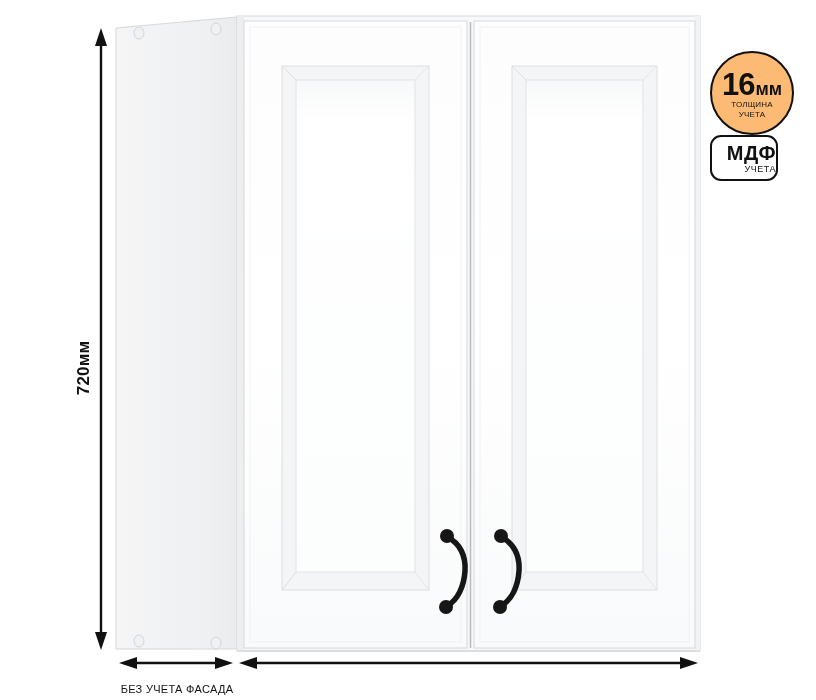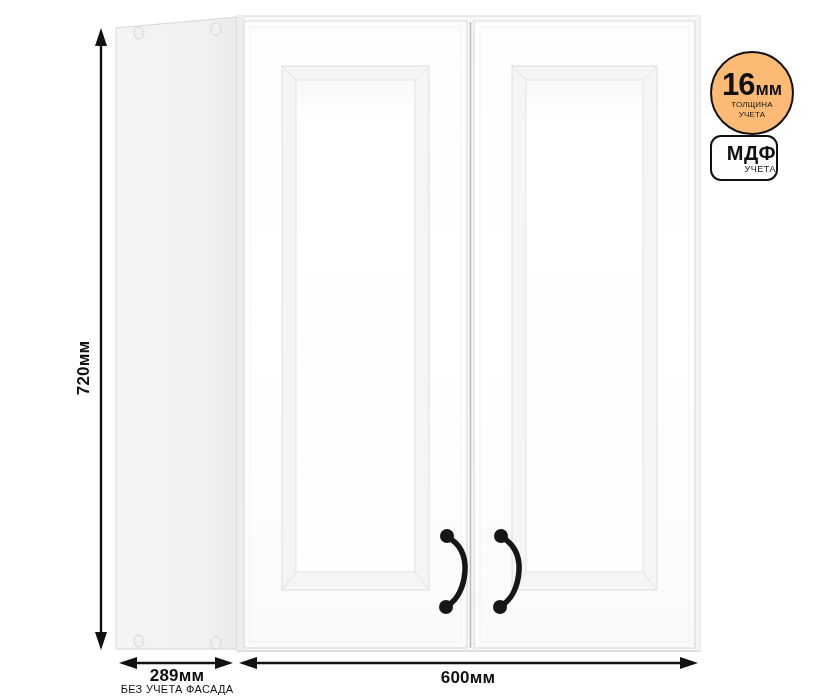--- a/index.html
+++ b/index.html
@@ -147,24 +147,22 @@
 
     <g stroke="#111111" fill="#111111">
       <line x1="256" y1="663" x2="681" y2="663" stroke-width="2.4"></line>
       <polygon points="239,663 257,657 257,669" stroke="none"></polygon>
       <polygon points="698,663 680,657 680,669" stroke="none"></polygon>
     </g>
   </svg>
 
   <div class="dim-label dim-value dim-height">720мм</div>
 
-  <div class="dim-label dim-value" style="left:117px; top:666px; width:120px;">289мм</div>
   <div class="dim-label dim-note" style="left:107px; top:683px; width:140px;">БЕЗ УЧЕТА ФАСАДА</div>
 
-  <div class="dim-label dim-value" style="left:408px; top:668px; width:120px;">600мм</div>
 
   <div class="badge-circle">
     <div class="thickness-row">
       <span class="thickness-value">16</span>
       <span class="thickness-unit">мм</span>
     </div>
     <div class="thickness-small">ТОЛЩИНА</div>
     <div class="thickness-small">УЧЕТА</div>
   </div>
 

